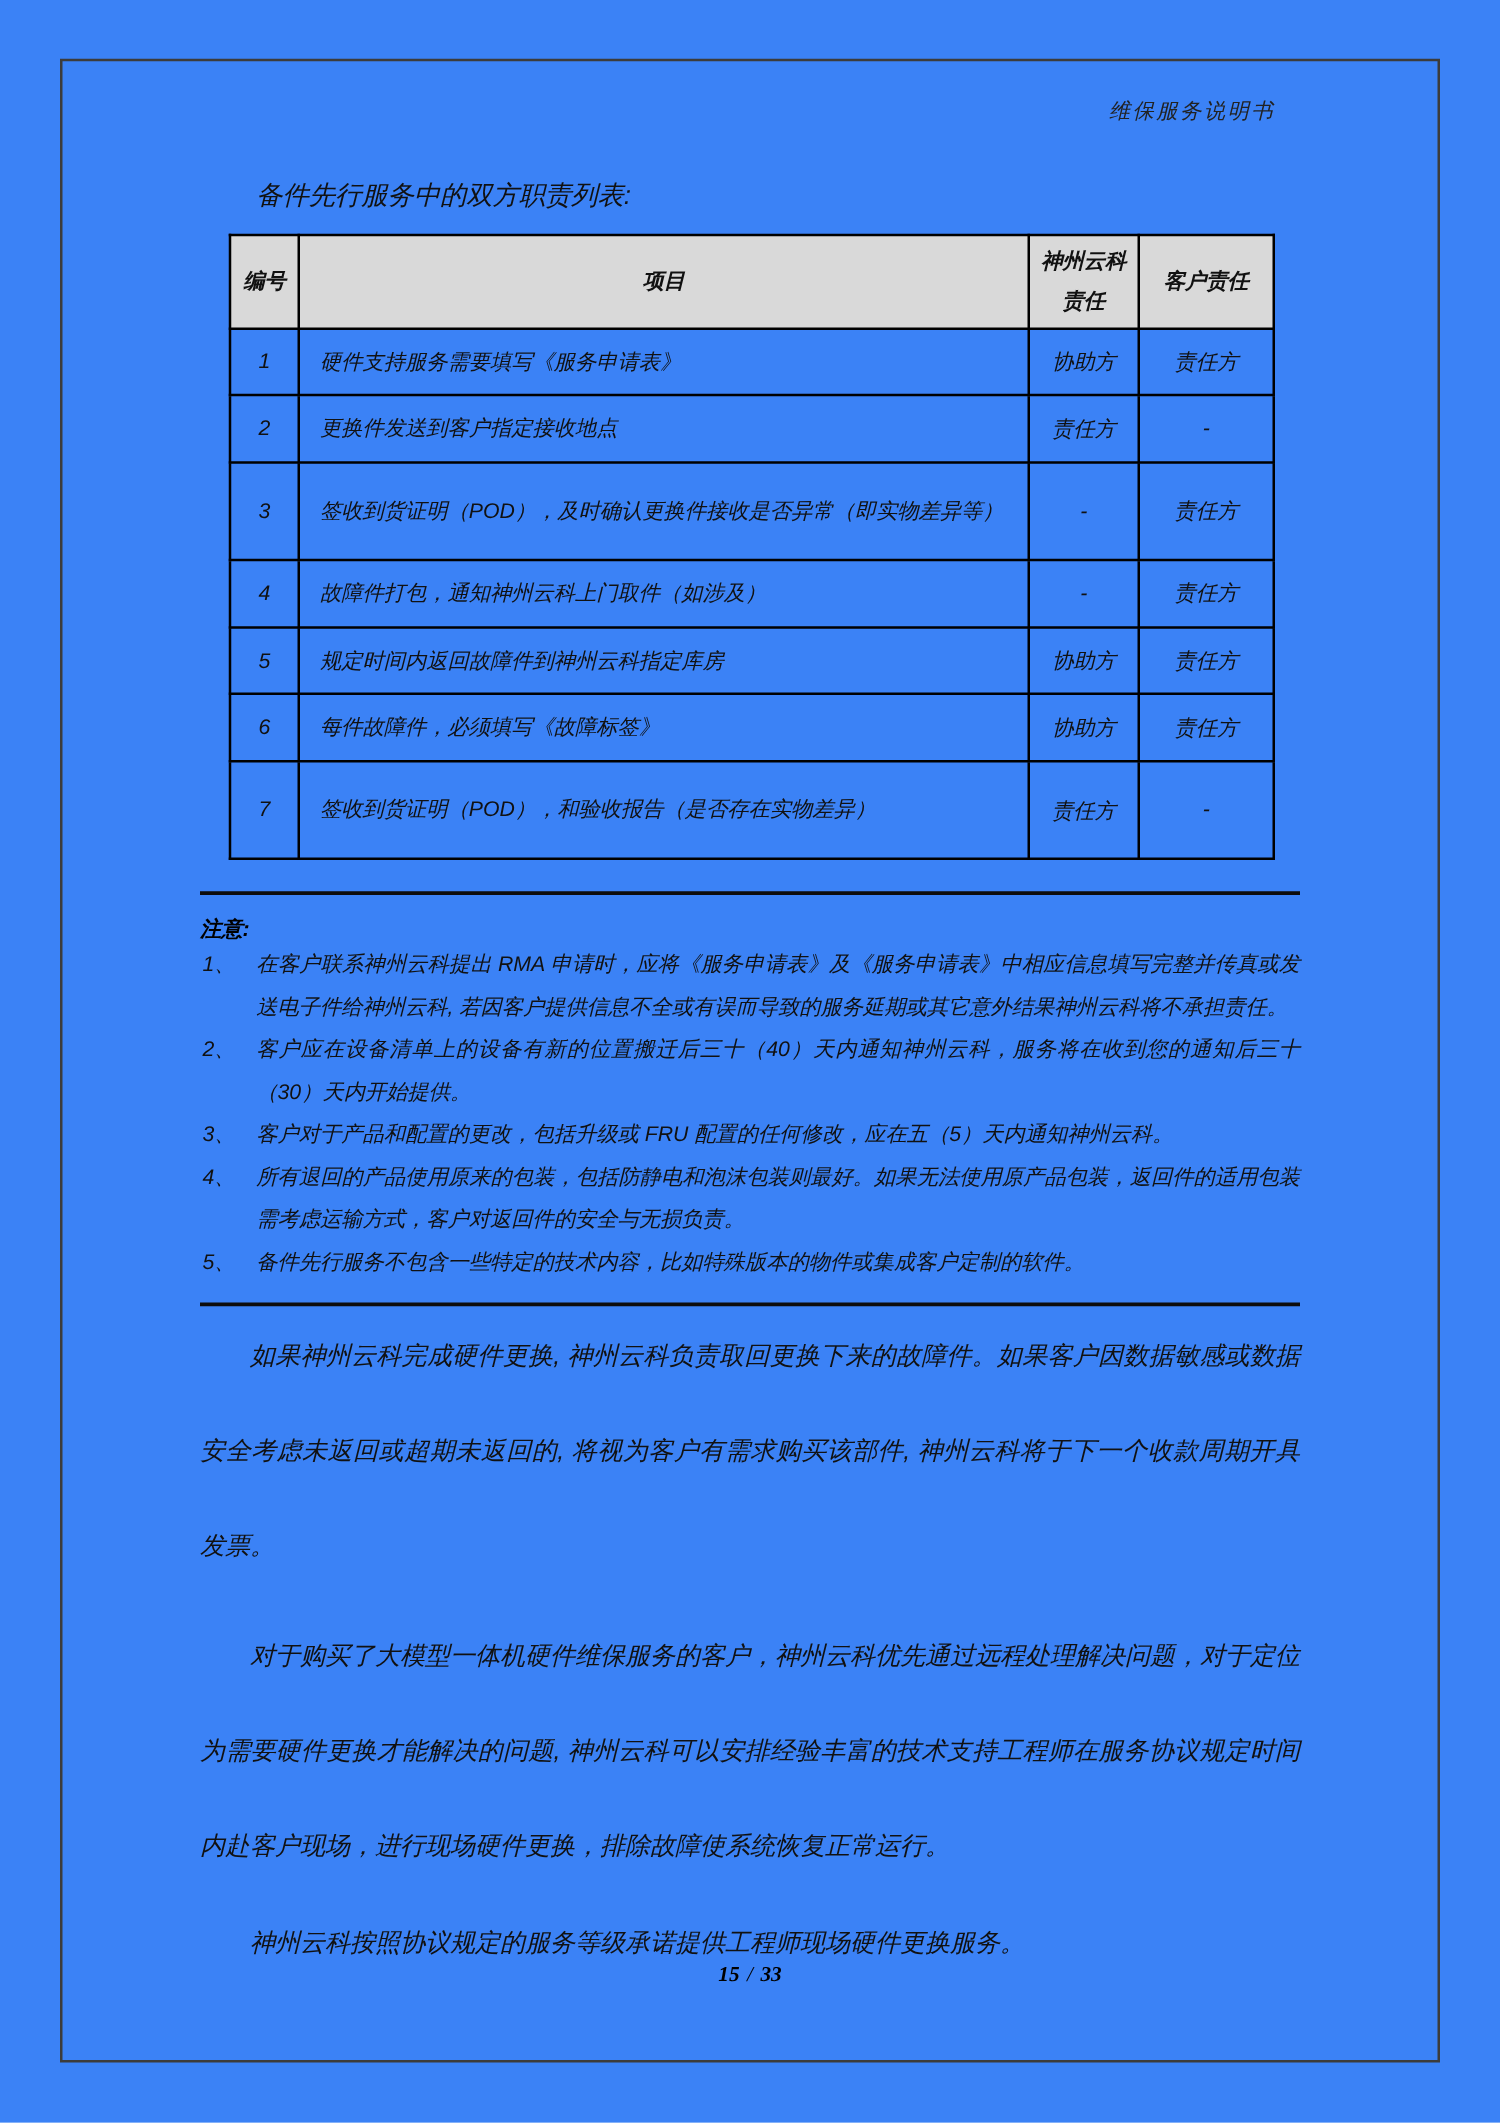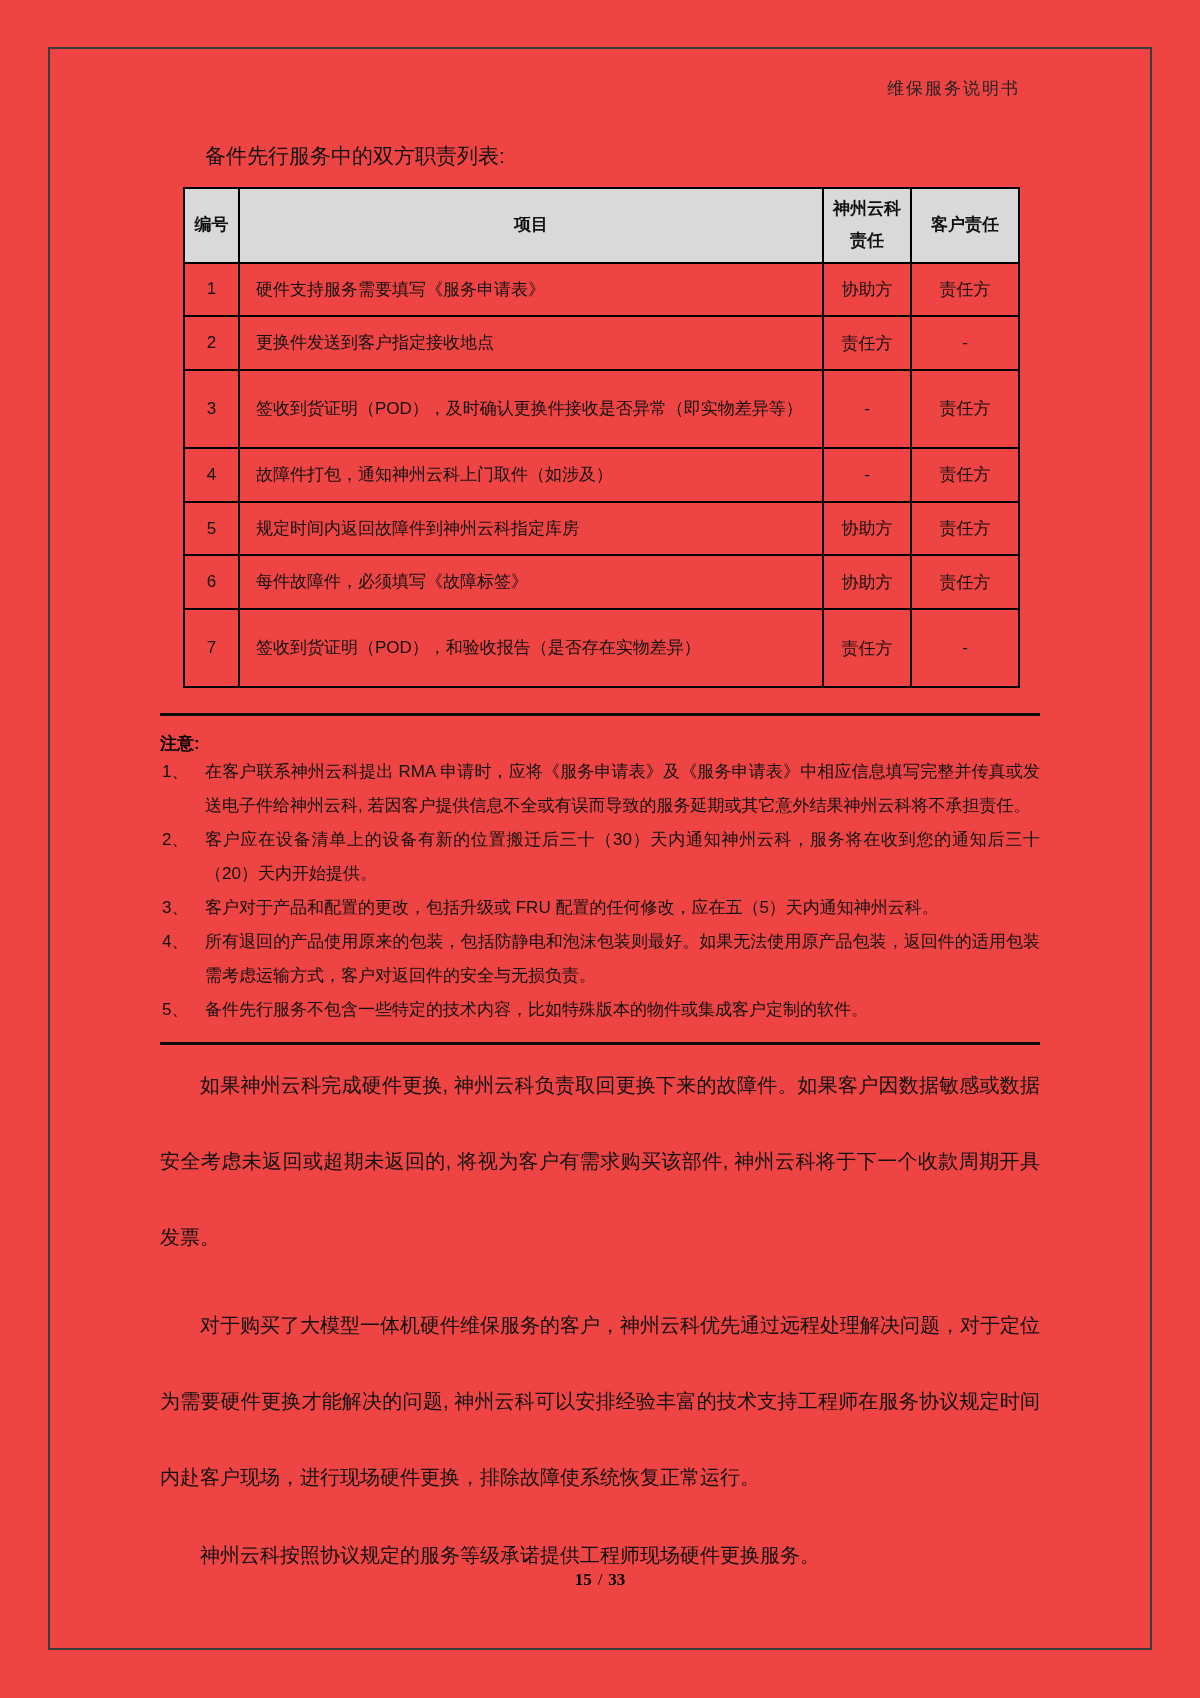--- a/index.html
+++ b/index.html
@@ -4,21 +4,21 @@
 <style>
   * { margin: 0; padding: 0; box-sizing: border-box; }
   html, body { background: #ffffff; }
   body {
     width: 1200px; height: 1698px;
     font-family: "Liberation Sans", sans-serif;
     color: #1a1a1a;
     position: relative;
     overflow: hidden;
   }
-  .page { position: relative; width: 1200px; height: 1698px; background: #ef4444; }
+  .page { position: relative; width: 1200px; height: 1698px; background: #3b82f6; font-style: italic; }
   .border-frame {
     position: absolute; left: 48px; top: 47px;
     width: 1104px; height: 1603px;
     border: 2px solid #3c3c3c;
     pointer-events: none;
   }
   .content {
     position: absolute; left: 160px; top: 47px; width: 880px;
   }
   .doc-header {
@@ -200,21 +200,21 @@
     <div class="thick-rule rule-after-table"></div>
 
     <div class="notes-label">注意:</div>
 
     <div class="note-item">
       <span class="note-num">1、</span>
       <span class="note-text">在客户联系神州云科提出 RMA 申请时，应将《服务申请表》及《服务申请表》中相应信息填写完整并传真或发送电子件给神州云科, 若因客户提供信息不全或有误而导致的服务延期或其它意外结果神州云科将不承担责任。</span>
     </div>
     <div class="note-item">
       <span class="note-num">2、</span>
-      <span class="note-text">客户应在设备清单上的设备有新的位置搬迁后三十（30）天内通知神州云科，服务将在收到您的通知后三十（20）天内开始提供。</span>
+      <span class="note-text">客户应在设备清单上的设备有新的位置搬迁后三十（40）天内通知神州云科，服务将在收到您的通知后三十（30）天内开始提供。</span>
     </div>
     <div class="note-item">
       <span class="note-num">3、</span>
       <span class="note-text">客户对于产品和配置的更改，包括升级或 FRU 配置的任何修改，应在五（5）天内通知神州云科。</span>
     </div>
     <div class="note-item">
       <span class="note-num">4、</span>
       <span class="note-text">所有退回的产品使用原来的包装，包括防静电和泡沫包装则最好。如果无法使用原产品包装，返回件的适用包装需考虑运输方式，客户对返回件的安全与无损负责。</span>
     </div>
     <div class="note-item">

